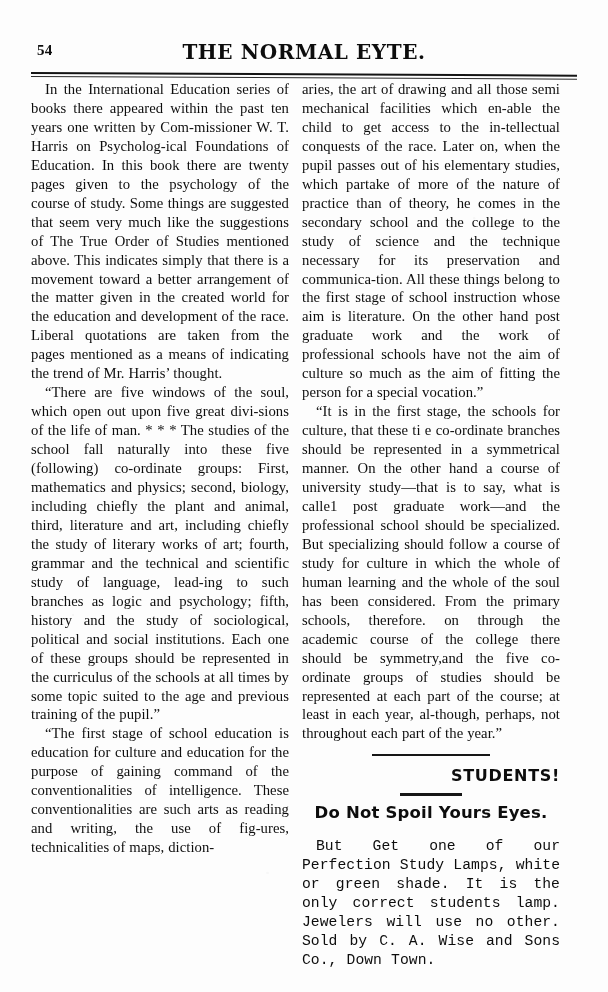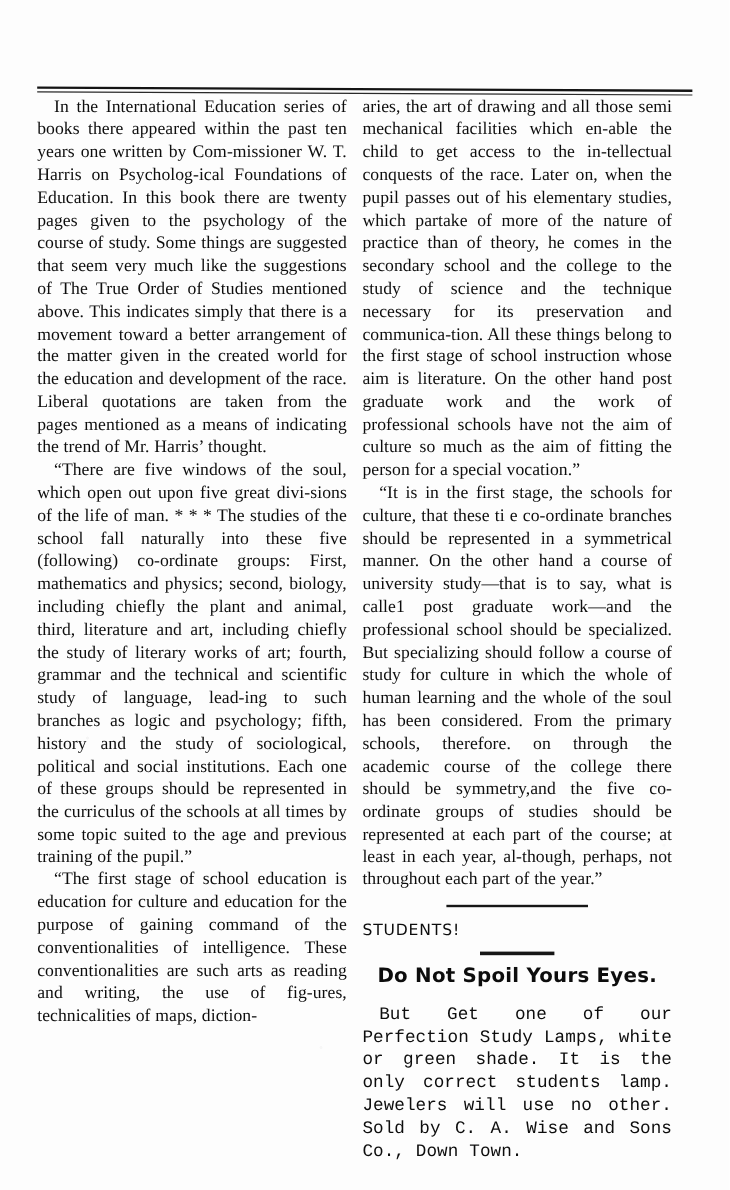--- a/index.html
+++ b/index.html
@@ -108,24 +108,24 @@
   .ad {
     margin-top: 11px;
   }
   .ad-rule-top {
     width: 118px;
     height: 2px;
     background: #161616;
     margin: 0 auto 10px auto;
   }
   .ad-head {
-    text-align: left;
+    text-align: right;
     font-family: "DejaVu Sans", "Liberation Sans", sans-serif;
-    font-size: 13px;
-    font-weight: 400;
+    font-size: 16px;
+    font-weight: 700;
     letter-spacing: 0.7px;
     line-height: 20px;
   }
   .ad-rule-mid {
     width: 62px;
     height: 2.5px;
     background: #161616;
     margin: 7px auto 7px auto;
   }
   .ad-sub {
@@ -148,20 +148,24 @@
   }
   .ad-body:last-child { text-align-last: left; }
 </style>
 </head>
 <body>
 
 <div class="page">
 
   <div class="paper-grain"></div>
 
+  <div class="masthead">
+    <div class="folio">54</div>
+    <div class="running-title">THE NORMAL EYTE.</div>
+  </div>
 
   <div class="head-rule">
     <div class="thick"></div>
     <div class="thin"></div>
   </div>
 
   <div class="columns">
 
     <div class="col col-left">
       <p class="indent">In the International Education series of books there appeared within the past ten years one written by Com-​missioner W. T. Harris on Psycholog-​ical Foundations of Education. In this book there are twenty pages given to the psychology of the course of study. Some things are suggested that seem very much like the suggestions of The True Order of Studies mentioned above. This indicates simply that there is a movement toward a better arrangement of the matter given in the created world for the education and development of the race. Liberal quotations are taken from the pages mentioned as a means of indicating the trend of Mr. Harris’ thought.</p>

